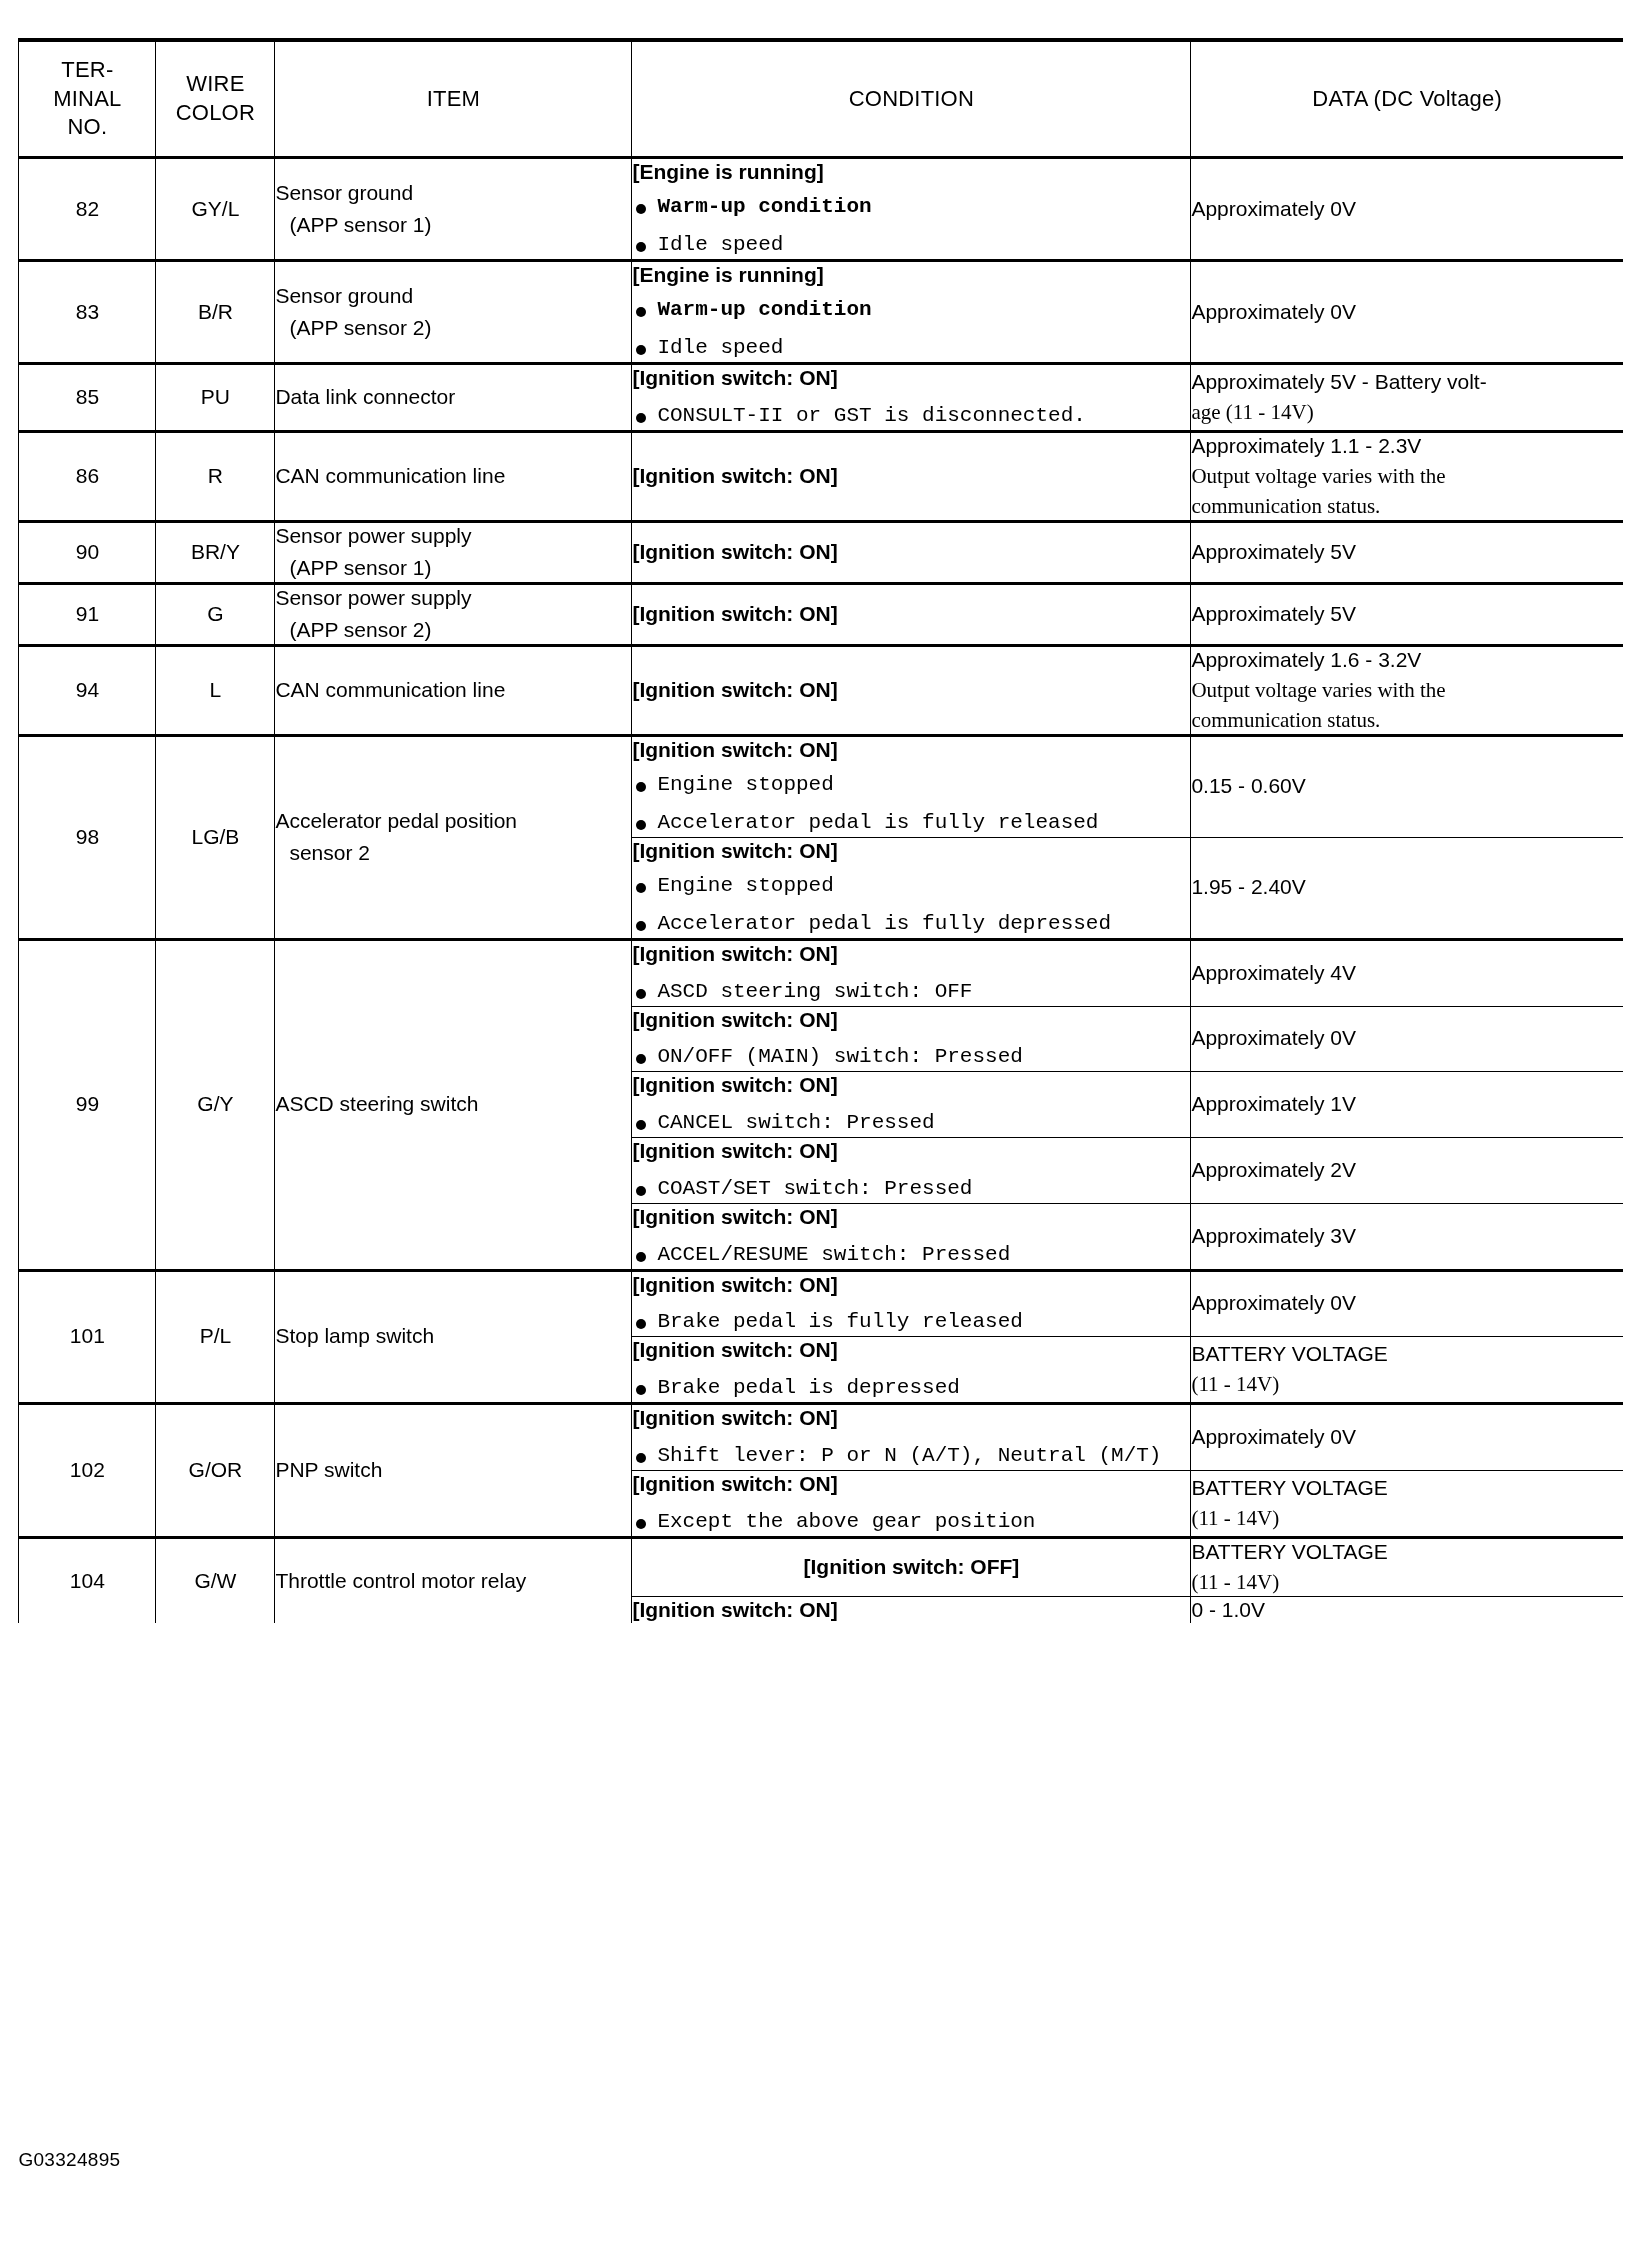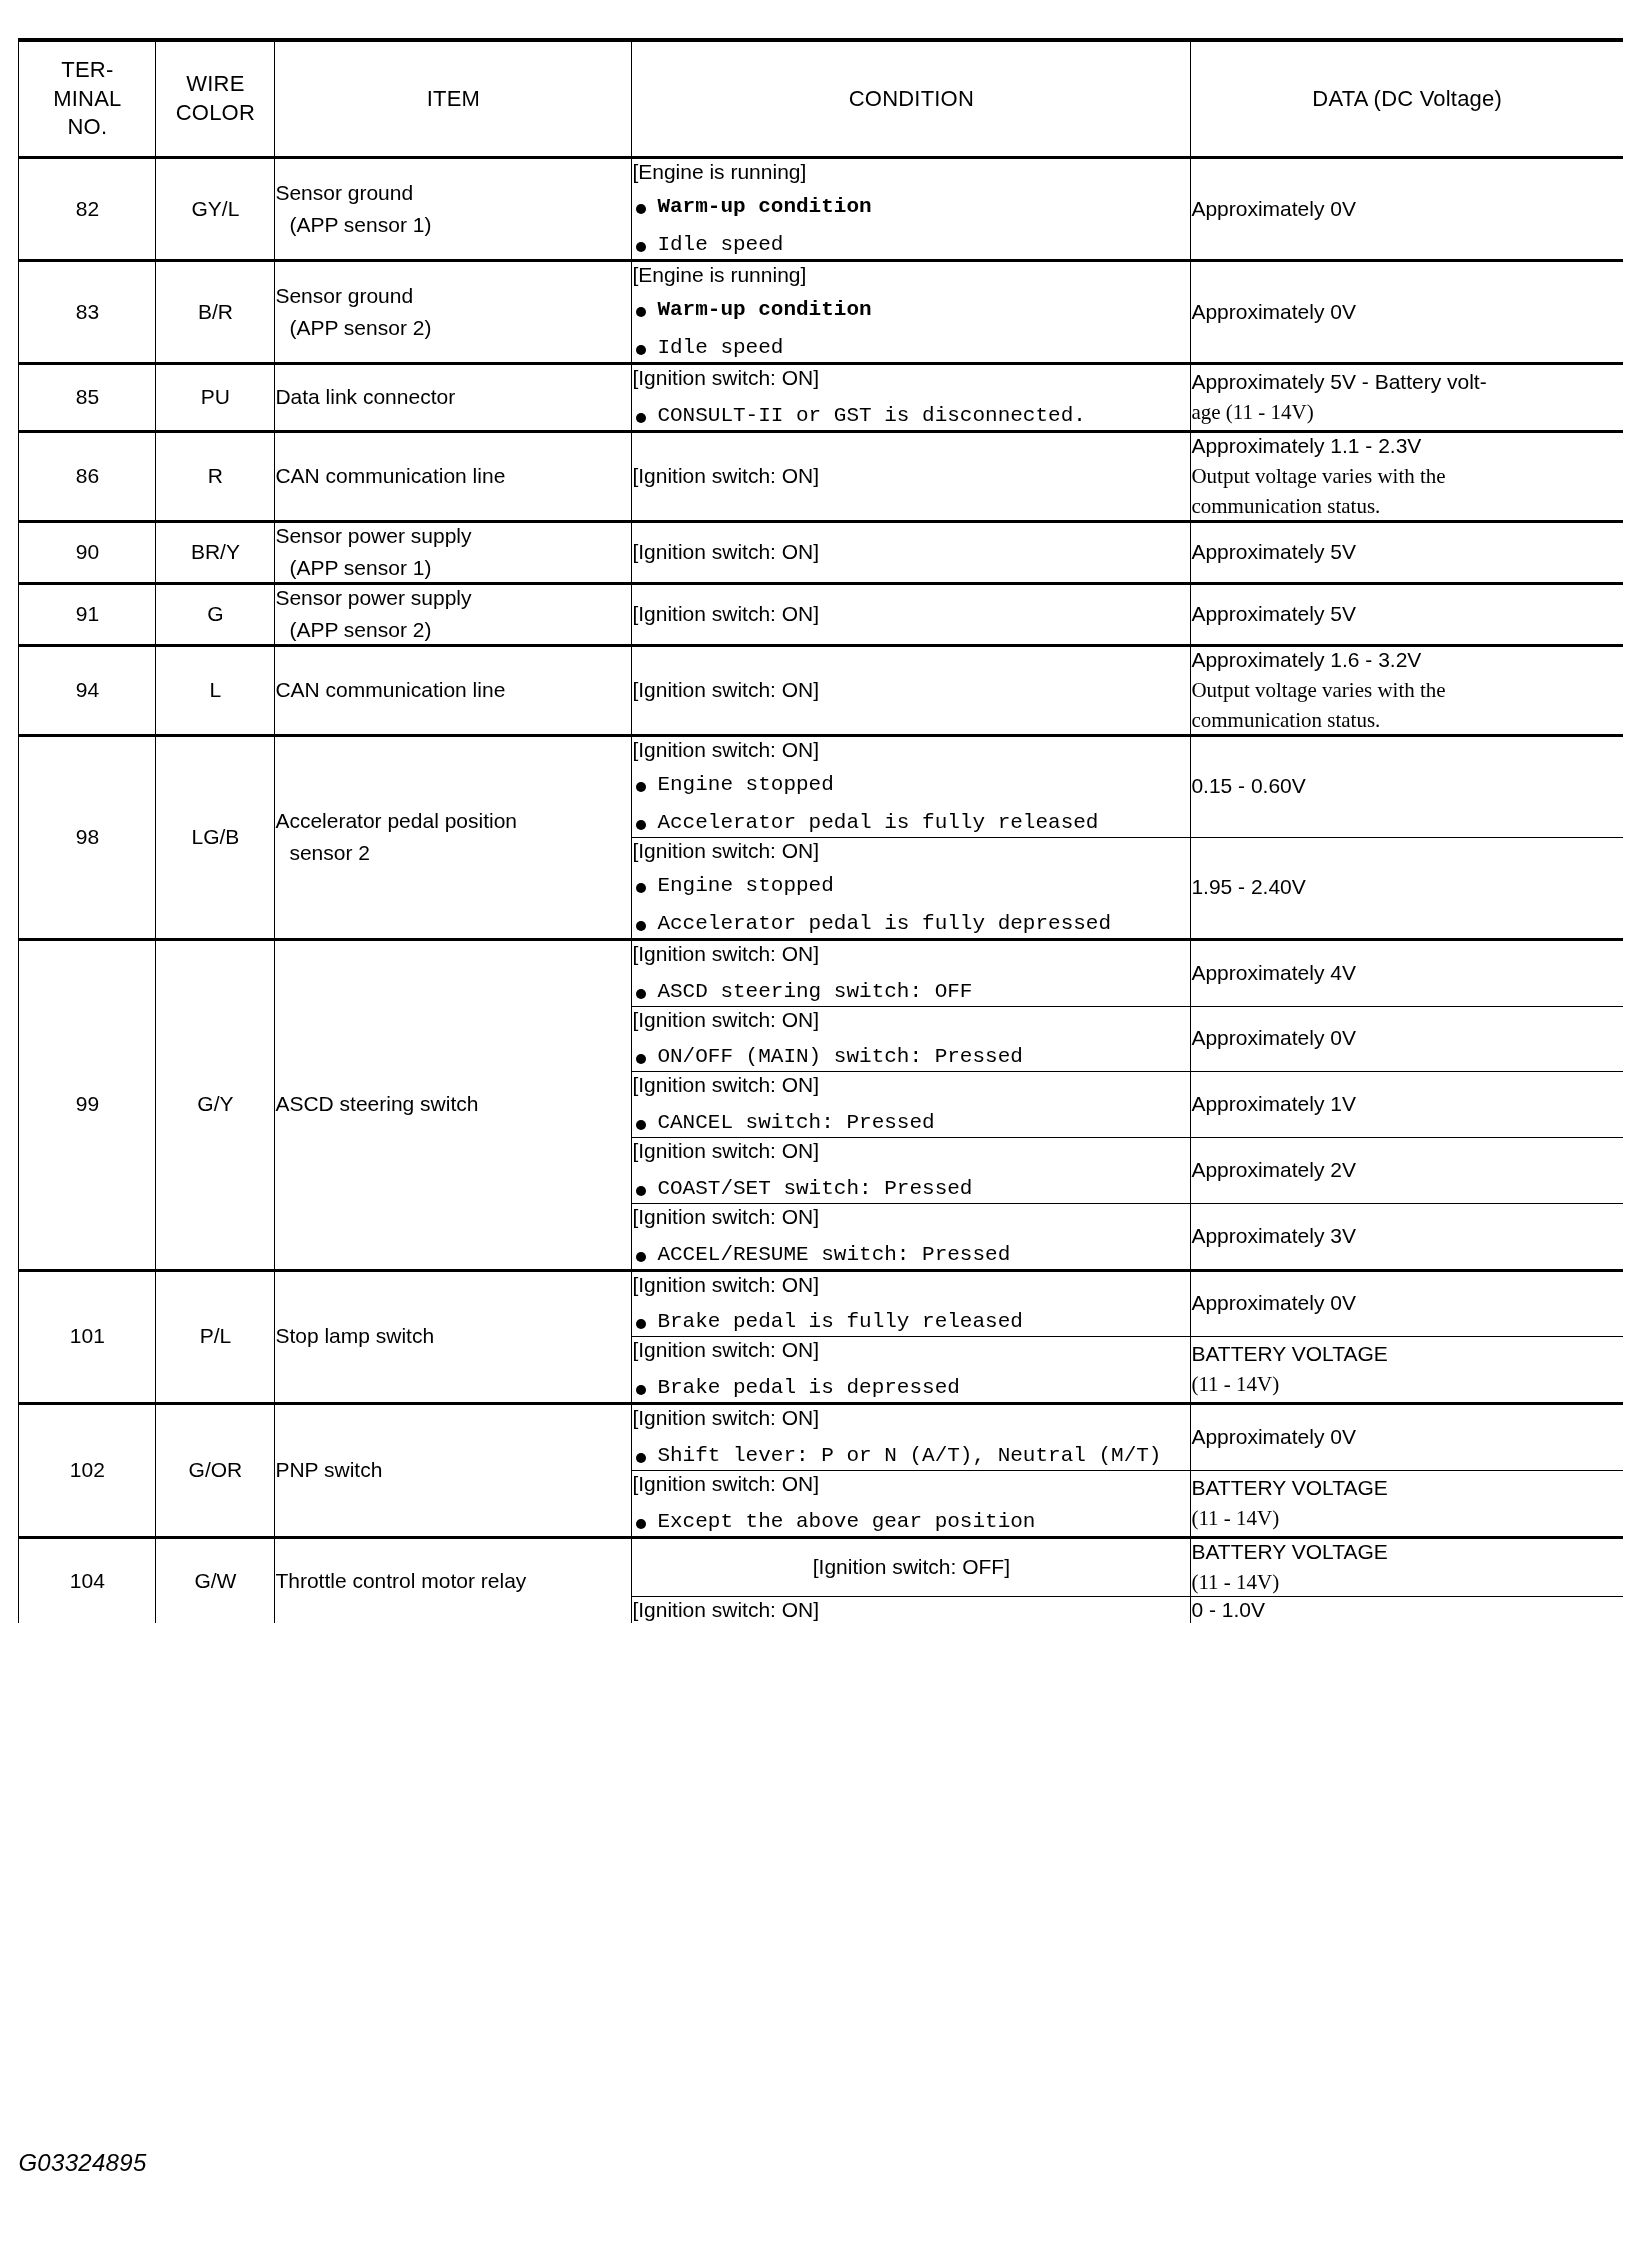--- a/index.html
+++ b/index.html
@@ -78,21 +78,21 @@
   }
   .cell-center {
     text-align: center;
     padding: 8.4px 5px;
   }
   .cell-cond { padding: 13.4px 15px 15px 18.4px; }
   .cell-data { padding: 13.4px 15px 15px 16.7px; }
   .cell-item { padding: 13.4px 15px 15px 18.4px; }
 
   .cond-head {
-    font-weight: normal;
+    font-weight: bold;
     white-space: nowrap;
     margin: 0 0 8.4px 0;
   }
   ul.bullets {
     list-style: none;
     margin: 0;
     padding: 0;
     font-family: Liberation Mono, monospace;
   }
   ul.bullets li {
@@ -117,23 +117,22 @@
   .data-line + .data-line { margin-top: 3.3px; font-family: Liberation Serif, serif; }
 
   .item-line { margin: 0; }
   .item-line + .item-line { margin-top: 5px; margin-left: 14px; }
 
   
   .foot-code {
     position: absolute;
     left: 18.4px;
     top: 2149px;
-    font-size: 24px;
+    font-size: 19px;
     letter-spacing: 0.3px;
-    font-style: italic;
   }
 </style>
 </head>
 <body>
 
 <div class="page">
 
   <table class="spec-table">
     <colgroup>
       <col class="c-term">

